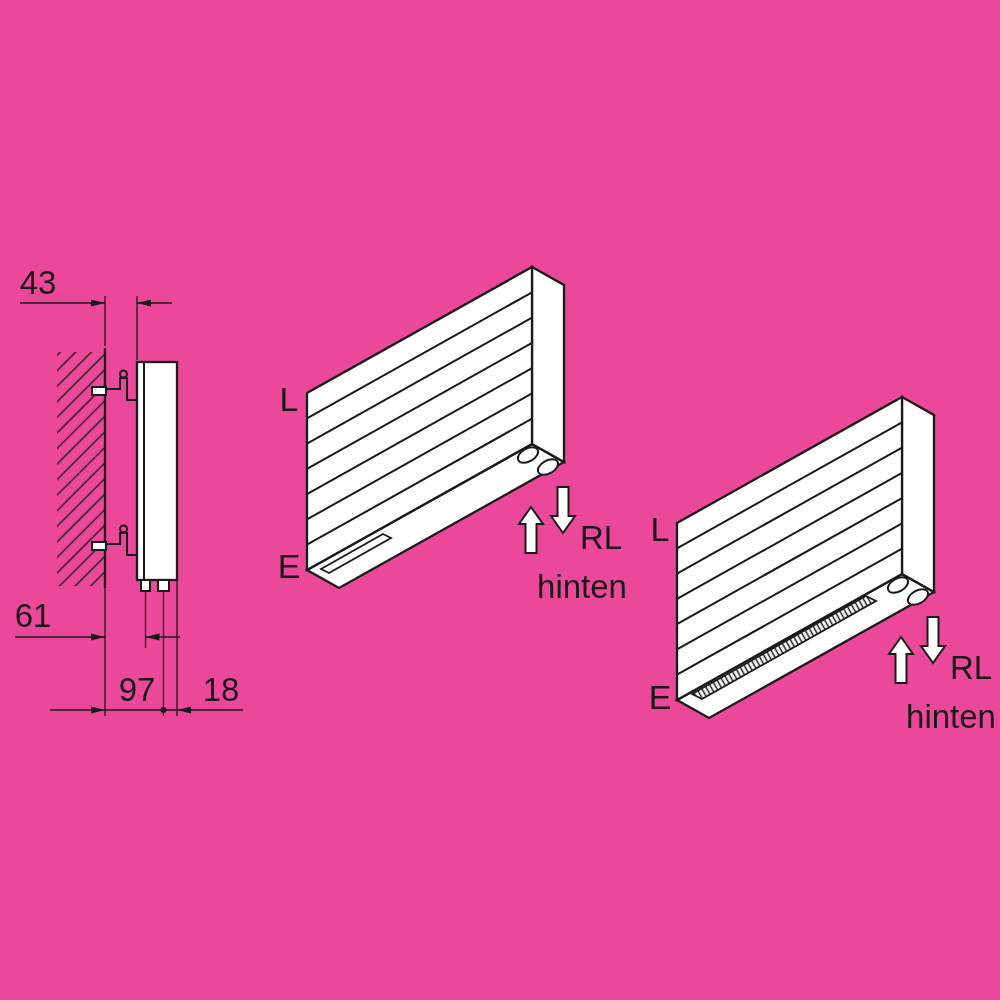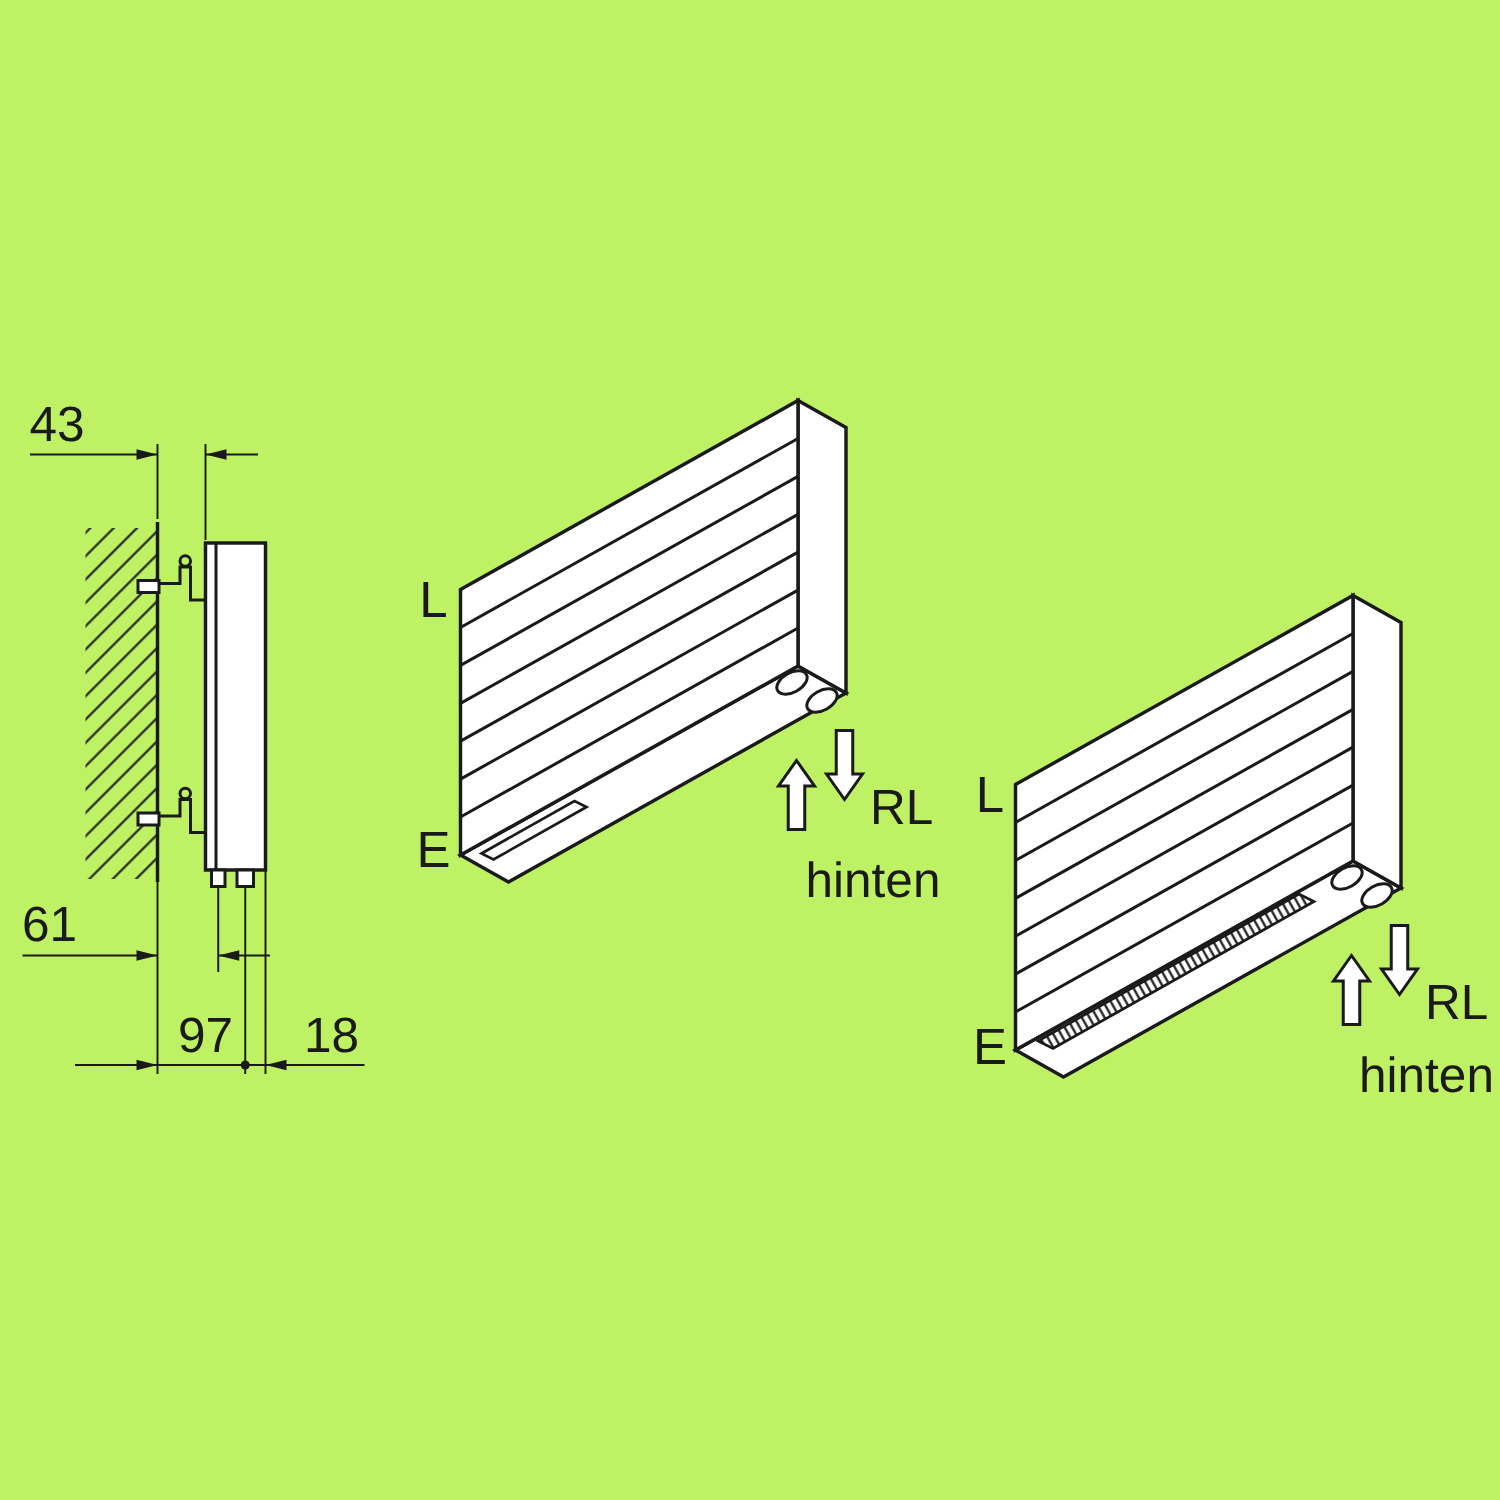--- a/index.html
+++ b/index.html
@@ -4,21 +4,21 @@
 <style>
   html, body {
     margin: 0;
     padding: 0;
     background: #ffffff;
   }
   .stage {
     position: relative;
     width: 1000px;
     height: 1000px;
-    background: #bef264;
+    background: #ec4899;
     overflow: hidden;
     font-family: "Liberation Sans", sans-serif;
   }
   svg text {
     font-family: "Liberation Sans", sans-serif;
     fill: #1a1a1a;
   }
   .dim-text { font-size: 33px; }
   .port-label { font-size: 34px; }
   .flow-text { font-size: 33px; }

